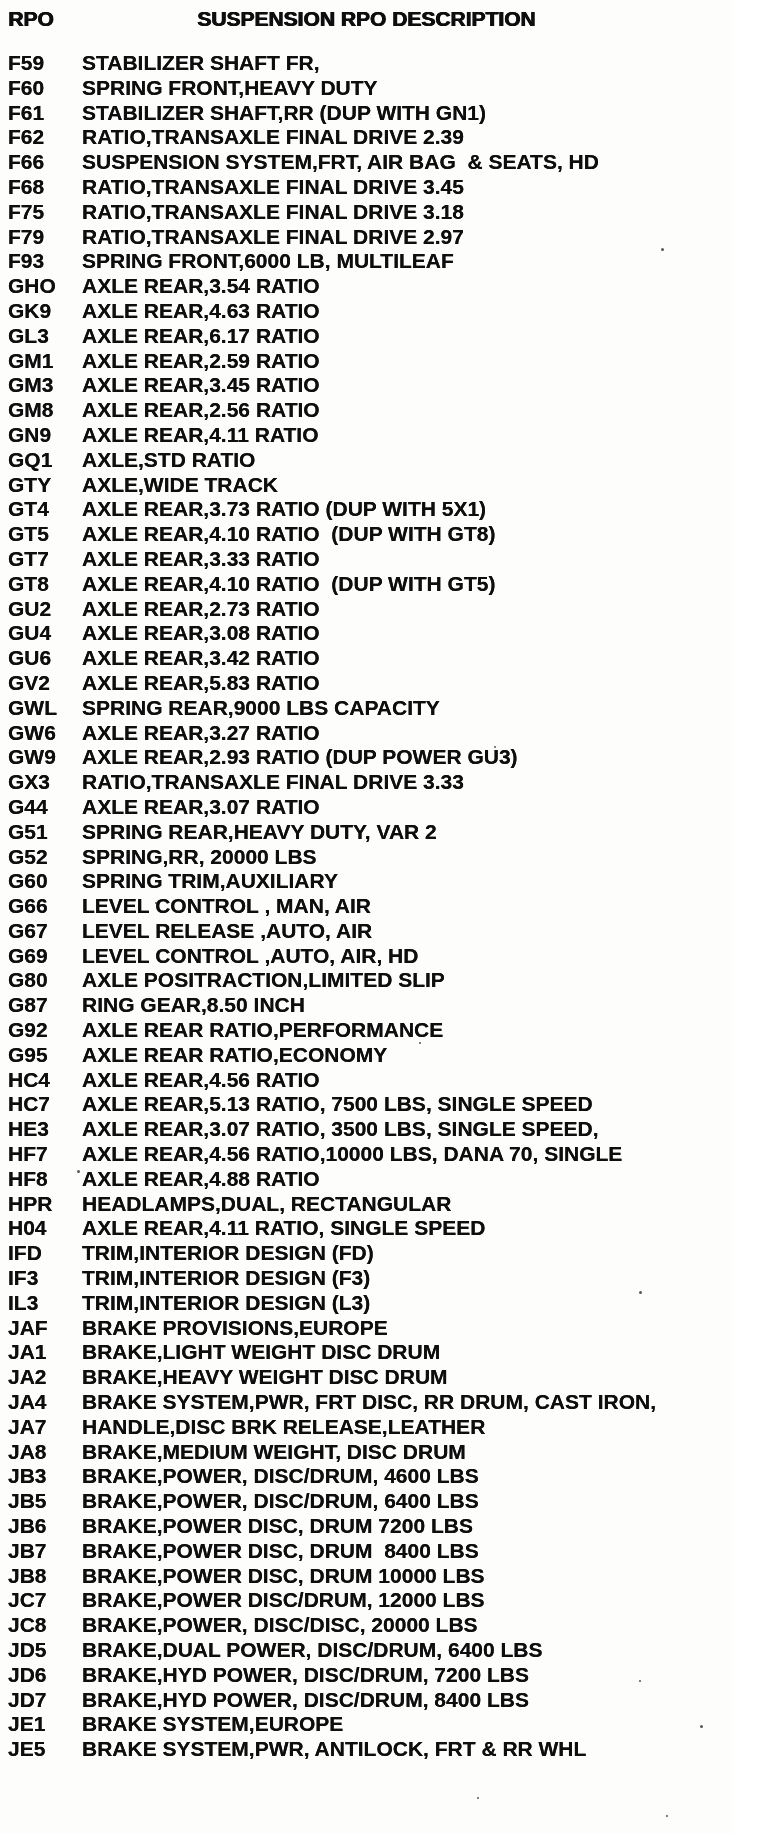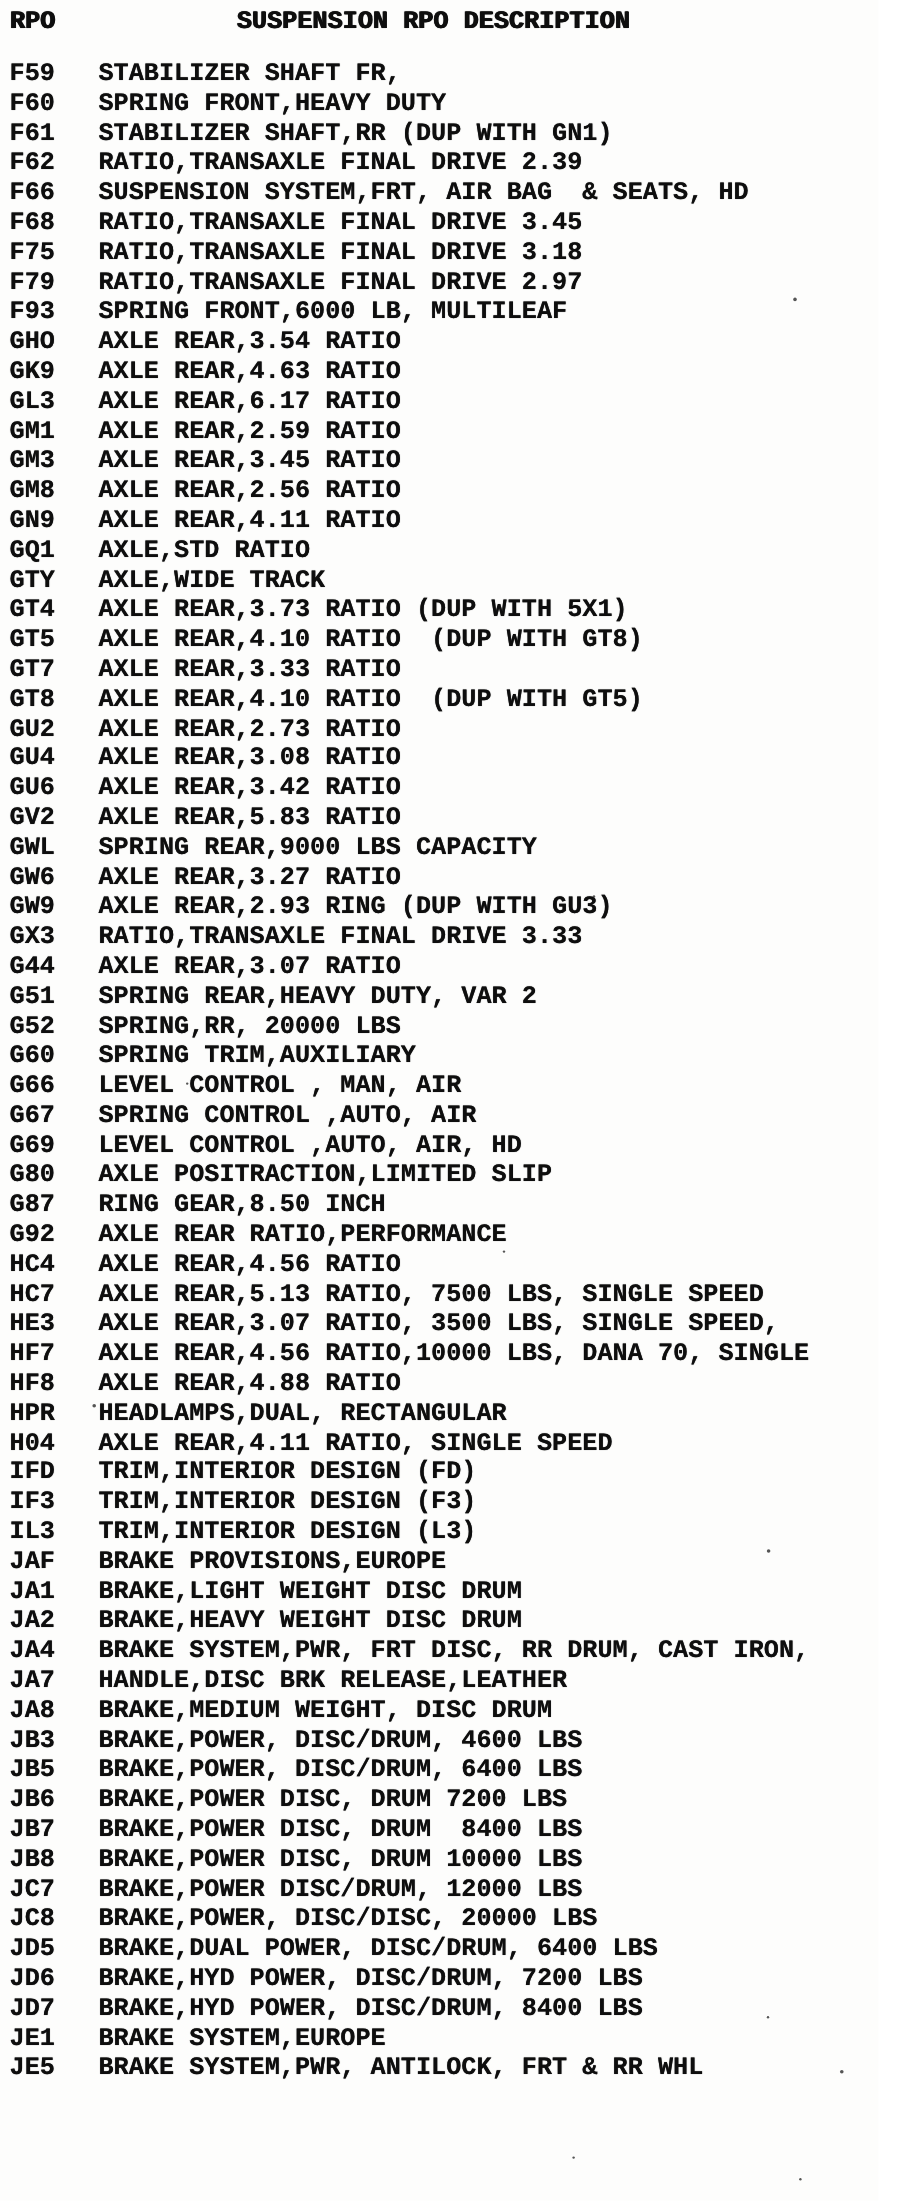--- a/index.html
+++ b/index.html
@@ -6,21 +6,21 @@
     margin: 0;
     padding: 0;
     background: #ffffff;
   }
   .page {
     position: relative;
     width: 732px;
     height: 1834px;
     background: #fdfdfc;
     overflow: hidden;
-    font-family: Liberation Mono, monospace;
+    font-family: Liberation Sans, sans-serif;
     font-weight: bold;
     color: #0e0e0e;
     text-shadow: 0 0 0.6px rgba(0,0,0,0.85);
   }
   .header-row {
     position: absolute;
     top: 6px;
     left: 0;
     width: 768px;
     height: 26px;
@@ -103,32 +103,33 @@
       <div class="row"><span class="code">GT4</span><span class="desc">AXLE REAR,3.73 RATIO (DUP WITH 5X1)</span></div>
       <div class="row"><span class="code">GT5</span><span class="desc">AXLE REAR,4.10 RATIO  (DUP WITH GT8)</span></div>
       <div class="row"><span class="code">GT7</span><span class="desc">AXLE REAR,3.33 RATIO</span></div>
       <div class="row"><span class="code">GT8</span><span class="desc">AXLE REAR,4.10 RATIO  (DUP WITH GT5)</span></div>
       <div class="row"><span class="code">GU2</span><span class="desc">AXLE REAR,2.73 RATIO</span></div>
       <div class="row"><span class="code">GU4</span><span class="desc">AXLE REAR,3.08 RATIO</span></div>
       <div class="row"><span class="code">GU6</span><span class="desc">AXLE REAR,3.42 RATIO</span></div>
       <div class="row"><span class="code">GV2</span><span class="desc">AXLE REAR,5.83 RATIO</span></div>
       <div class="row"><span class="code">GWL</span><span class="desc">SPRING REAR,9000 LBS CAPACITY</span></div>
       <div class="row"><span class="code">GW6</span><span class="desc">AXLE REAR,3.27 RATIO</span></div>
-      <div class="row"><span class="code">GW9</span><span class="desc">AXLE REAR,2.93 RING (DUP WITH GU3)</span></div>
+      <div class="row"><span class="code">GW9</span><span class="desc">AXLE REAR,2.93 RATIO (DUP POWER GU3)</span></div>
       <div class="row"><span class="code">GX3</span><span class="desc">RATIO,TRANSAXLE FINAL DRIVE 3.33</span></div>
       <div class="row"><span class="code">G44</span><span class="desc">AXLE REAR,3.07 RATIO</span></div>
       <div class="row"><span class="code">G51</span><span class="desc">SPRING REAR,HEAVY DUTY, VAR 2</span></div>
       <div class="row"><span class="code">G52</span><span class="desc">SPRING,RR, 20000 LBS</span></div>
       <div class="row"><span class="code">G60</span><span class="desc">SPRING TRIM,AUXILIARY</span></div>
       <div class="row"><span class="code">G66</span><span class="desc">LEVEL CONTROL , MAN, AIR</span></div>
-      <div class="row"><span class="code">G67</span><span class="desc">SPRING CONTROL ,AUTO, AIR</span></div>
+      <div class="row"><span class="code">G67</span><span class="desc">LEVEL RELEASE ,AUTO, AIR</span></div>
       <div class="row"><span class="code">G69</span><span class="desc">LEVEL CONTROL ,AUTO, AIR, HD</span></div>
       <div class="row"><span class="code">G80</span><span class="desc">AXLE POSITRACTION,LIMITED SLIP</span></div>
       <div class="row"><span class="code">G87</span><span class="desc">RING GEAR,8.50 INCH</span></div>
       <div class="row"><span class="code">G92</span><span class="desc">AXLE REAR RATIO,PERFORMANCE</span></div>
+      <div class="row"><span class="code">G95</span><span class="desc">AXLE REAR RATIO,ECONOMY</span></div>
       <div class="row"><span class="code">HC4</span><span class="desc">AXLE REAR,4.56 RATIO</span></div>
       <div class="row"><span class="code">HC7</span><span class="desc">AXLE REAR,5.13 RATIO, 7500 LBS, SINGLE SPEED</span></div>
       <div class="row"><span class="code">HE3</span><span class="desc">AXLE REAR,3.07 RATIO, 3500 LBS, SINGLE SPEED,</span></div>
       <div class="row"><span class="code">HF7</span><span class="desc">AXLE REAR,4.56 RATIO,10000 LBS, DANA 70, SINGLE</span></div>
       <div class="row"><span class="code">HF8</span><span class="desc">AXLE REAR,4.88 RATIO</span></div>
       <div class="row"><span class="code">HPR</span><span class="desc">HEADLAMPS,DUAL, RECTANGULAR</span></div>
       <div class="row"><span class="code">H04</span><span class="desc">AXLE REAR,4.11 RATIO, SINGLE SPEED</span></div>
       <div class="row"><span class="code">IFD</span><span class="desc">TRIM,INTERIOR DESIGN (FD)</span></div>
       <div class="row"><span class="code">IF3</span><span class="desc">TRIM,INTERIOR DESIGN (F3)</span></div>
       <div class="row"><span class="code">IL3</span><span class="desc">TRIM,INTERIOR DESIGN (L3)</span></div>

